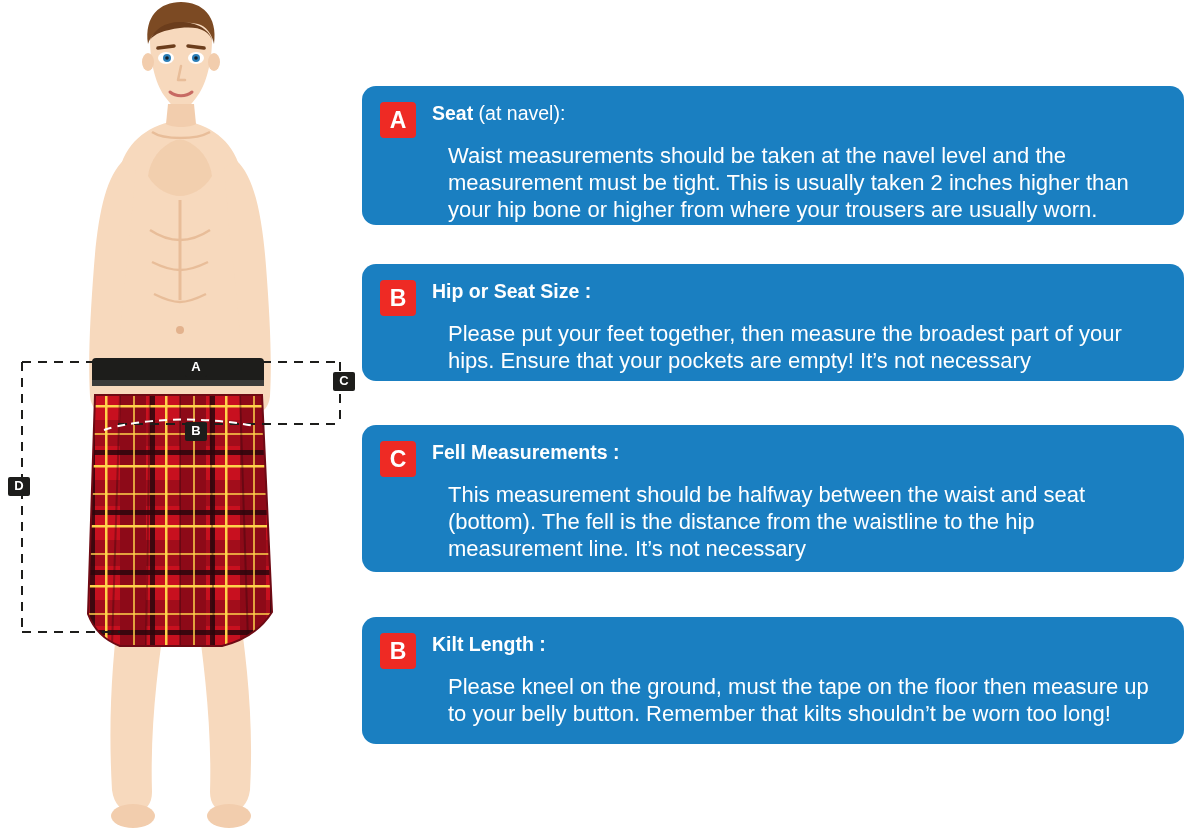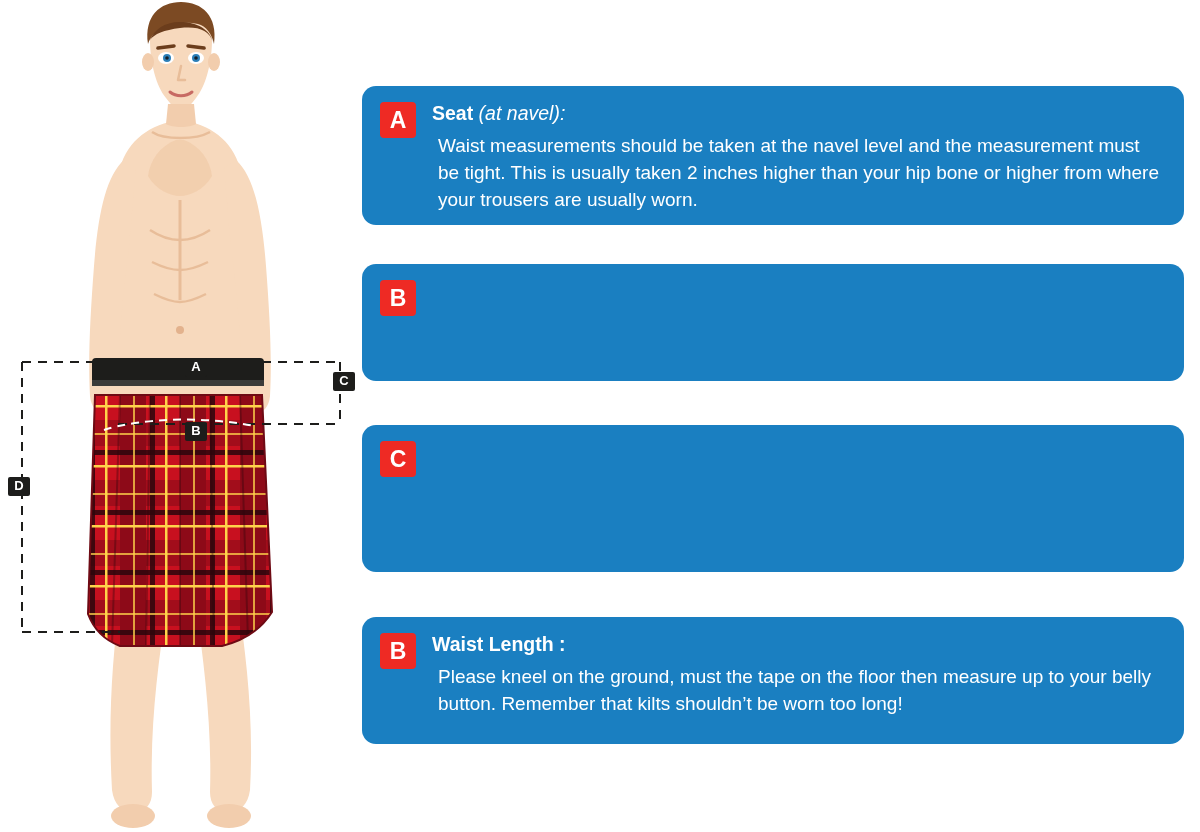--- a/index.html
+++ b/index.html
@@ -60,26 +60,25 @@
   }
   .card-title {
     font-size: 19.5px;
     font-weight: bold;
     line-height: 26px;
     margin: 0 0 1px 0;
     white-space: nowrap;
   }
   .card-title .title-light {
     font-weight: normal;
-    font-style: italic;
   }
   .card-text {
-    font-size: 19px;
+    font-size: 22px;
     line-height: 27px;
-    margin: 6px;
+    margin: 16px;
   }
 
   #card-a { top: 86px;  height: 139px; }
   #card-b { top: 264px; height: 117px; }
   #card-c { top: 425px; height: 147px; }
   #card-d { top: 617px; height: 127px; }
 
   
   .meas-box {
     position: absolute;
@@ -220,30 +219,42 @@
       <div class="card-body">
         <div class="card-title">
           <span>Seat</span><span class="title-light"> (at navel):</span>
         </div>
         <p class="card-text">Waist measurements should be taken at the navel level and the measurement must be tight. This is usually taken 2 inches higher than your hip bone or higher from where your trousers are usually worn.</p>
       </div>
     </div>
 
     <div class="card" id="card-b">
       <div class="card-badge">B</div>
+      <div class="card-body">
+        <div class="card-title">
+          <span>Hip or Seat Size :</span><span class="title-light"></span>
+        </div>
+        <p class="card-text">Please put your feet together, then measure the broadest part of your hips. Ensure that your pockets are empty! It’s not necessary</p>
+      </div>
     </div>
 
     <div class="card" id="card-c">
       <div class="card-badge">C</div>
+      <div class="card-body">
+        <div class="card-title">
+          <span>Fell Measurements :</span><span class="title-light"></span>
+        </div>
+        <p class="card-text">This measurement should be halfway between the waist and seat (bottom). The fell is the distance from the waistline to the hip measurement line. It’s not necessary</p>
+      </div>
     </div>
 
     <div class="card" id="card-d">
       <div class="card-badge">B</div>
       <div class="card-body">
         <div class="card-title">
-          <span>Waist Length :</span><span class="title-light"></span>
+          <span>Kilt Length :</span><span class="title-light"></span>
         </div>
         <p class="card-text">Please kneel on the ground, must the tape on the floor then measure up to your belly button. Remember that kilts shouldn’t be worn too long!</p>
       </div>
     </div>
 
   </div>
 </div>
 
 </body></html>

